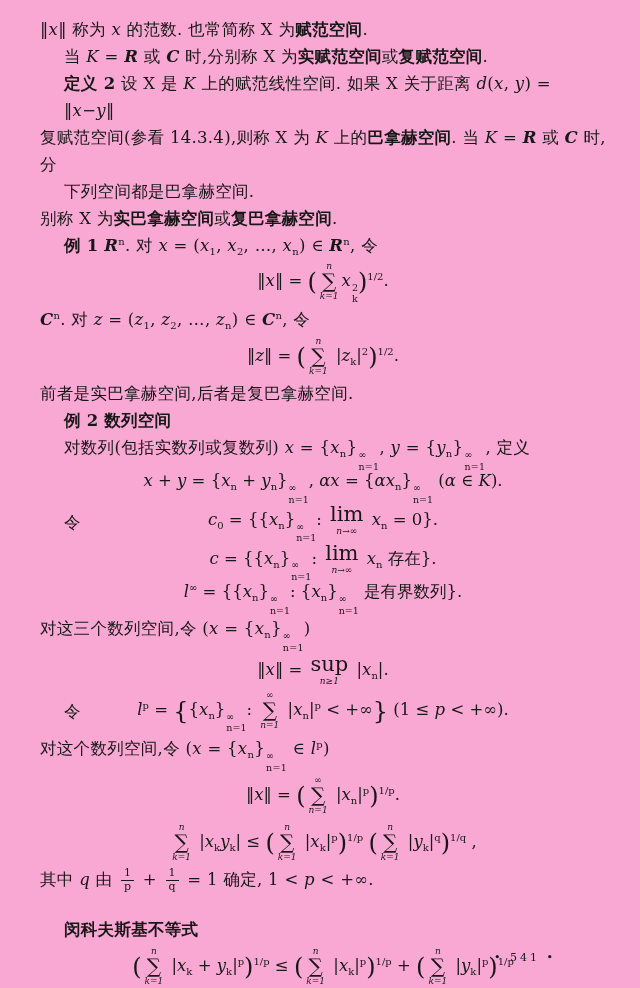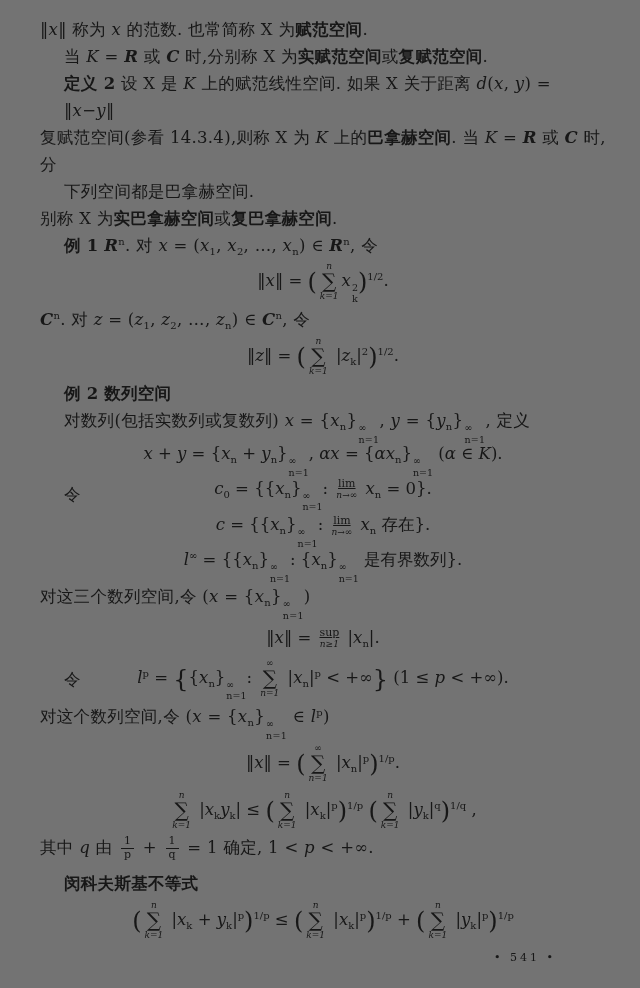--- a/index.html
+++ b/index.html
@@ -1,41 +1,41 @@
 <!DOCTYPE html>
 <html><head>
 <meta charset="utf-8">
 <style>
   html,body{margin:0;padding:0;background:#e8e8e8;}
   .page{
-    width:640px;height:988px;background:#737373;position:relative;overflow:hidden;
+    width:640px;height:988px;background:#f9a8d4;position:relative;overflow:hidden;
     font-family:"DejaVu Serif","Liberation Serif",serif;color:#171717;margin:0 auto;
   }
   .content{padding:16px 34px 0 40px;font-size:16.5px;}
   .para{line-height:27px;letter-spacing:.3px;}
   .ind1{padding-left:24px;}
-  .gap{margin-top:8px;}
+  .gap{margin-top:22px;}
   .formula{display:flex;justify-content:center;align-items:center;position:relative;min-height:33px;}
   .formula.tall{min-height:47px;}
   .formula.med{min-height:36px;}
   .fx{white-space:nowrap;}
   .lbl{position:absolute;left:24px;}
   .b{font-weight:700;}
   .i{font-style:italic;}
   sup.sp{font-size:10px;line-height:0;}
   sub.sb{font-size:10px;line-height:0;}
   .ss{display:inline-flex;flex-direction:column;align-items:flex-start;line-height:1;
       font-size:9.5px;vertical-align:-5px;margin-left:1px;gap:2px;font-style:normal;}
   .sum{display:inline-flex;flex-direction:column;align-items:center;line-height:1;
       margin:0 3px;vertical-align:middle;}
   .sumt,.sumb{font-size:9px;font-style:italic;}
   .sig{font-size:20px;line-height:.95;padding:1px 0;font-style:normal;}
   .un{display:inline-flex;flex-direction:column;align-items:center;line-height:1;
       margin:0 3px;vertical-align:middle;}
-  .unt{font-size:11px;text-decoration:underline;}
+  .unt{font-size:21px;}
   .unb{font-size:9px;margin-top:2px;font-style:italic;}
   .fr{display:inline-flex;flex-direction:column;align-items:center;line-height:1.15;
       font-size:11px;vertical-align:middle;margin:0 3px;}
   .frt{border-bottom:1px solid #171717;padding:0 3px;}
   .frb{padding:0 3px;}
   .bg{font-size:24px;vertical-align:middle;line-height:1;}
   .page-number{position:absolute;right:84px;bottom:24px;font-size:11px;letter-spacing:3px;}
 </style>
 </head>
 <body>
@@ -60,20 +60,21 @@
           </span><span class="bg">)</span><sup class="sp">1/2</sup><span class="tx">.</span></span>
       </div>
       <div class="para"><span class="tx b i">C</span><sup class="sp">n</sup><span class="tx">. 对 </span><span class="tx i">z</span><span class="tx"> = (</span><span class="tx i">z</span><sub class="sb">1</sub><span class="tx">, </span><span class="tx i">z</span><sub class="sb">2</sub><span class="tx">, …, </span><span class="tx i">z</span><sub class="sb">n</sub><span class="tx">) ∈ </span><span class="tx b i">C</span><sup class="sp">n</sup><span class="tx">, 令</span></div>
       <div class="formula tall">
         <span class="fx"><span class="tx">‖</span><span class="tx i">z</span><span class="tx">‖ = </span><span class="bg">(</span><span class="sum">
             <span class="sumt">n</span>
             <span class="sig">∑</span>
             <span class="sumb">k=1</span>
           </span><span class="tx"> |</span><span class="tx i">z</span><sub class="sb">k</sub><span class="tx">|</span><sup class="sp">2</sup><span class="bg">)</span><sup class="sp">1/2</sup><span class="tx">.</span></span>
       </div>
+      <div class="para"><span class="tx">前者是实巴拿赫空间,后者是复巴拿赫空间.</span></div>
       <div class="para ind1"><span class="tx b">例 2</span><span class="tx">  </span><span class="tx b">数列空间</span></div>
       <div class="para ind1"><span class="tx">对数列(包括实数列或复数列) </span><span class="tx i">x</span><span class="tx"> = {</span><span class="tx i">x</span><sub class="sb">n</sub><span class="tx">}</span><span class="ss">
           <span class="sst">∞</span>
           <span class="ssb">n=1</span>
         </span><span class="tx">, </span><span class="tx i">y</span><span class="tx"> = {</span><span class="tx i">y</span><sub class="sb">n</sub><span class="tx">}</span><span class="ss">
           <span class="sst">∞</span>
           <span class="ssb">n=1</span>
         </span><span class="tx">, 定义</span></div>
       <div class="formula">
         <span class="fx"><span class="tx i">x</span><span class="tx"> + </span><span class="tx i">y</span><span class="tx"> = {</span><span class="tx i">x</span><sub class="sb">n</sub><span class="tx"> + </span><span class="tx i">y</span><sub class="sb">n</sub><span class="tx">}</span><span class="ss">

